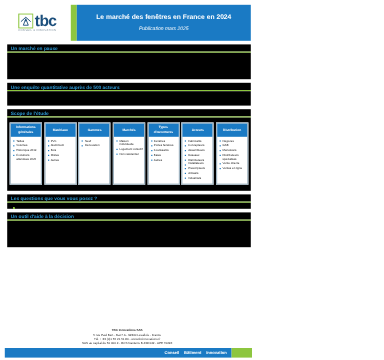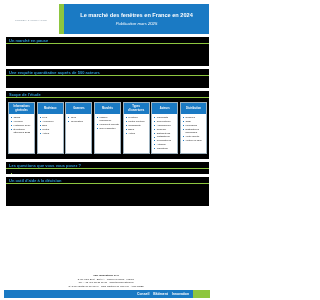--- a/index.html
+++ b/index.html
@@ -81,20 +81,31 @@
   .foot-bar-green{width:17px;background:#8dc63f;}
 </style>
 </head>
 <body>
 
 <div class="page">
 
   <div class="header">
 
     <div class="logo-box">
+      <div class="logo-row">
+        <span class="logo-mark">
+          <svg viewBox="0 0 24 24" width="13" height="13">
+            <rect x="1.2" y="1.2" width="21.6" height="21.6" fill="none" stroke="#8dc63f" stroke-width="1.6"></rect>
+            <path d="M4.5 13 L12 6.2 L19.5 13" fill="none" stroke="#1c4f7c" stroke-width="1.5"></path>
+            <path d="M12 8.5 L8.2 18.5 L15.8 18.5 Z" fill="none" stroke="#1c4f7c" stroke-width="1.4"></path>
+            <circle cx="12" cy="11.4" r="1.5" fill="#1c4f7c"></circle>
+          </svg>
+        </span>
+        <span class="logo-word">tbc</span>
+      </div>
       <div class="logo-tag">CONSEIL &amp; INNOVATION</div>
     </div>
 
     <div class="title-bar">
       <div class="title-accent"></div>
       <div class="title-inner">
         <div class="title-main">Le marché des fenêtres en France en 2024</div>
         <div class="title-sub">Publication mars 2025</div>
       </div>
     </div>

